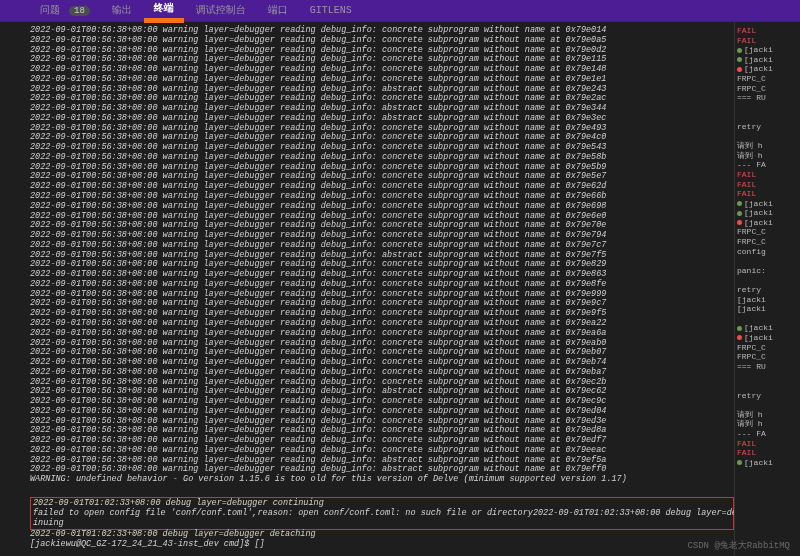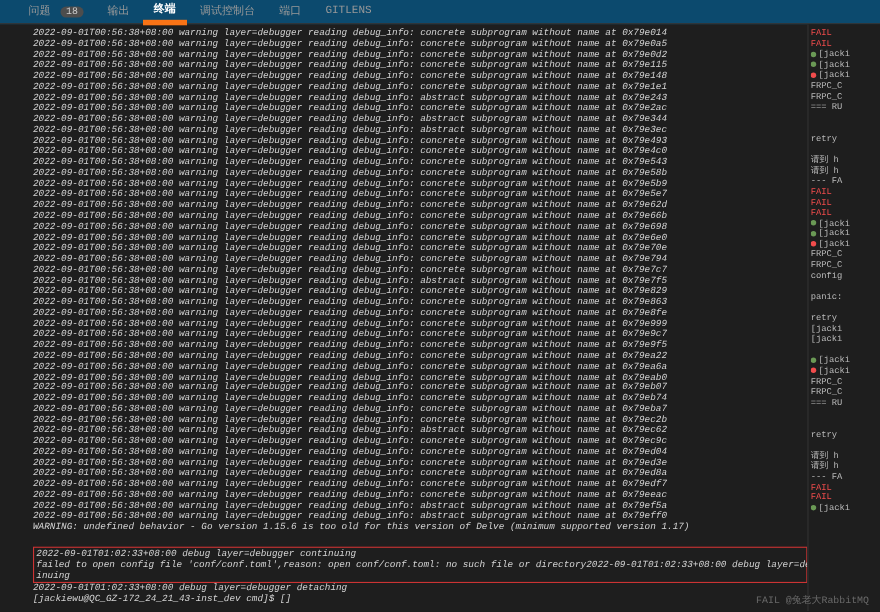--- a/index.html
+++ b/index.html
@@ -10,23 +10,23 @@
       font-size: 9px;
       width: 800px;
       height: 556px;
       overflow: hidden;
       display: flex;
       flex-direction: column;
     }
     .tabs {
       display: flex;
       align-items: center;
-      background: #0c4a6e;
+      background: #4c1d95;
       height: 22px;
-      padding-left: 16px;
+      padding-left: 30px;
       border-bottom: 1px solid #333;
       gap: 2px;
     }
     .tab {
       padding: 3px 10px;
       font-size: 10px;
       color: #999;
       cursor: pointer;
       border-bottom: 1px solid transparent;
     }
@@ -151,13 +151,13 @@
       <div class="s-line "><span>&nbsp;</span></div>
       <div class="s-line "><span>请到 h</span></div>
       <div class="s-line "><span>请到 h</span></div>
       <div class="s-line "><span>--- FA</span></div>
       <div class="s-line red"><span>FAIL</span></div>
       <div class="s-line red"><span>FAIL</span></div>
       <div class="s-line "><span class="bullet b-green"></span><span>[jacki</span></div>
     </div>
 </div>
 
-<div class="watermark">FAIL @兔老大RabbitMQ</div>
+<div class="watermark">CSDN @兔老大RabbitMQ</div>
 
 </body></html>

